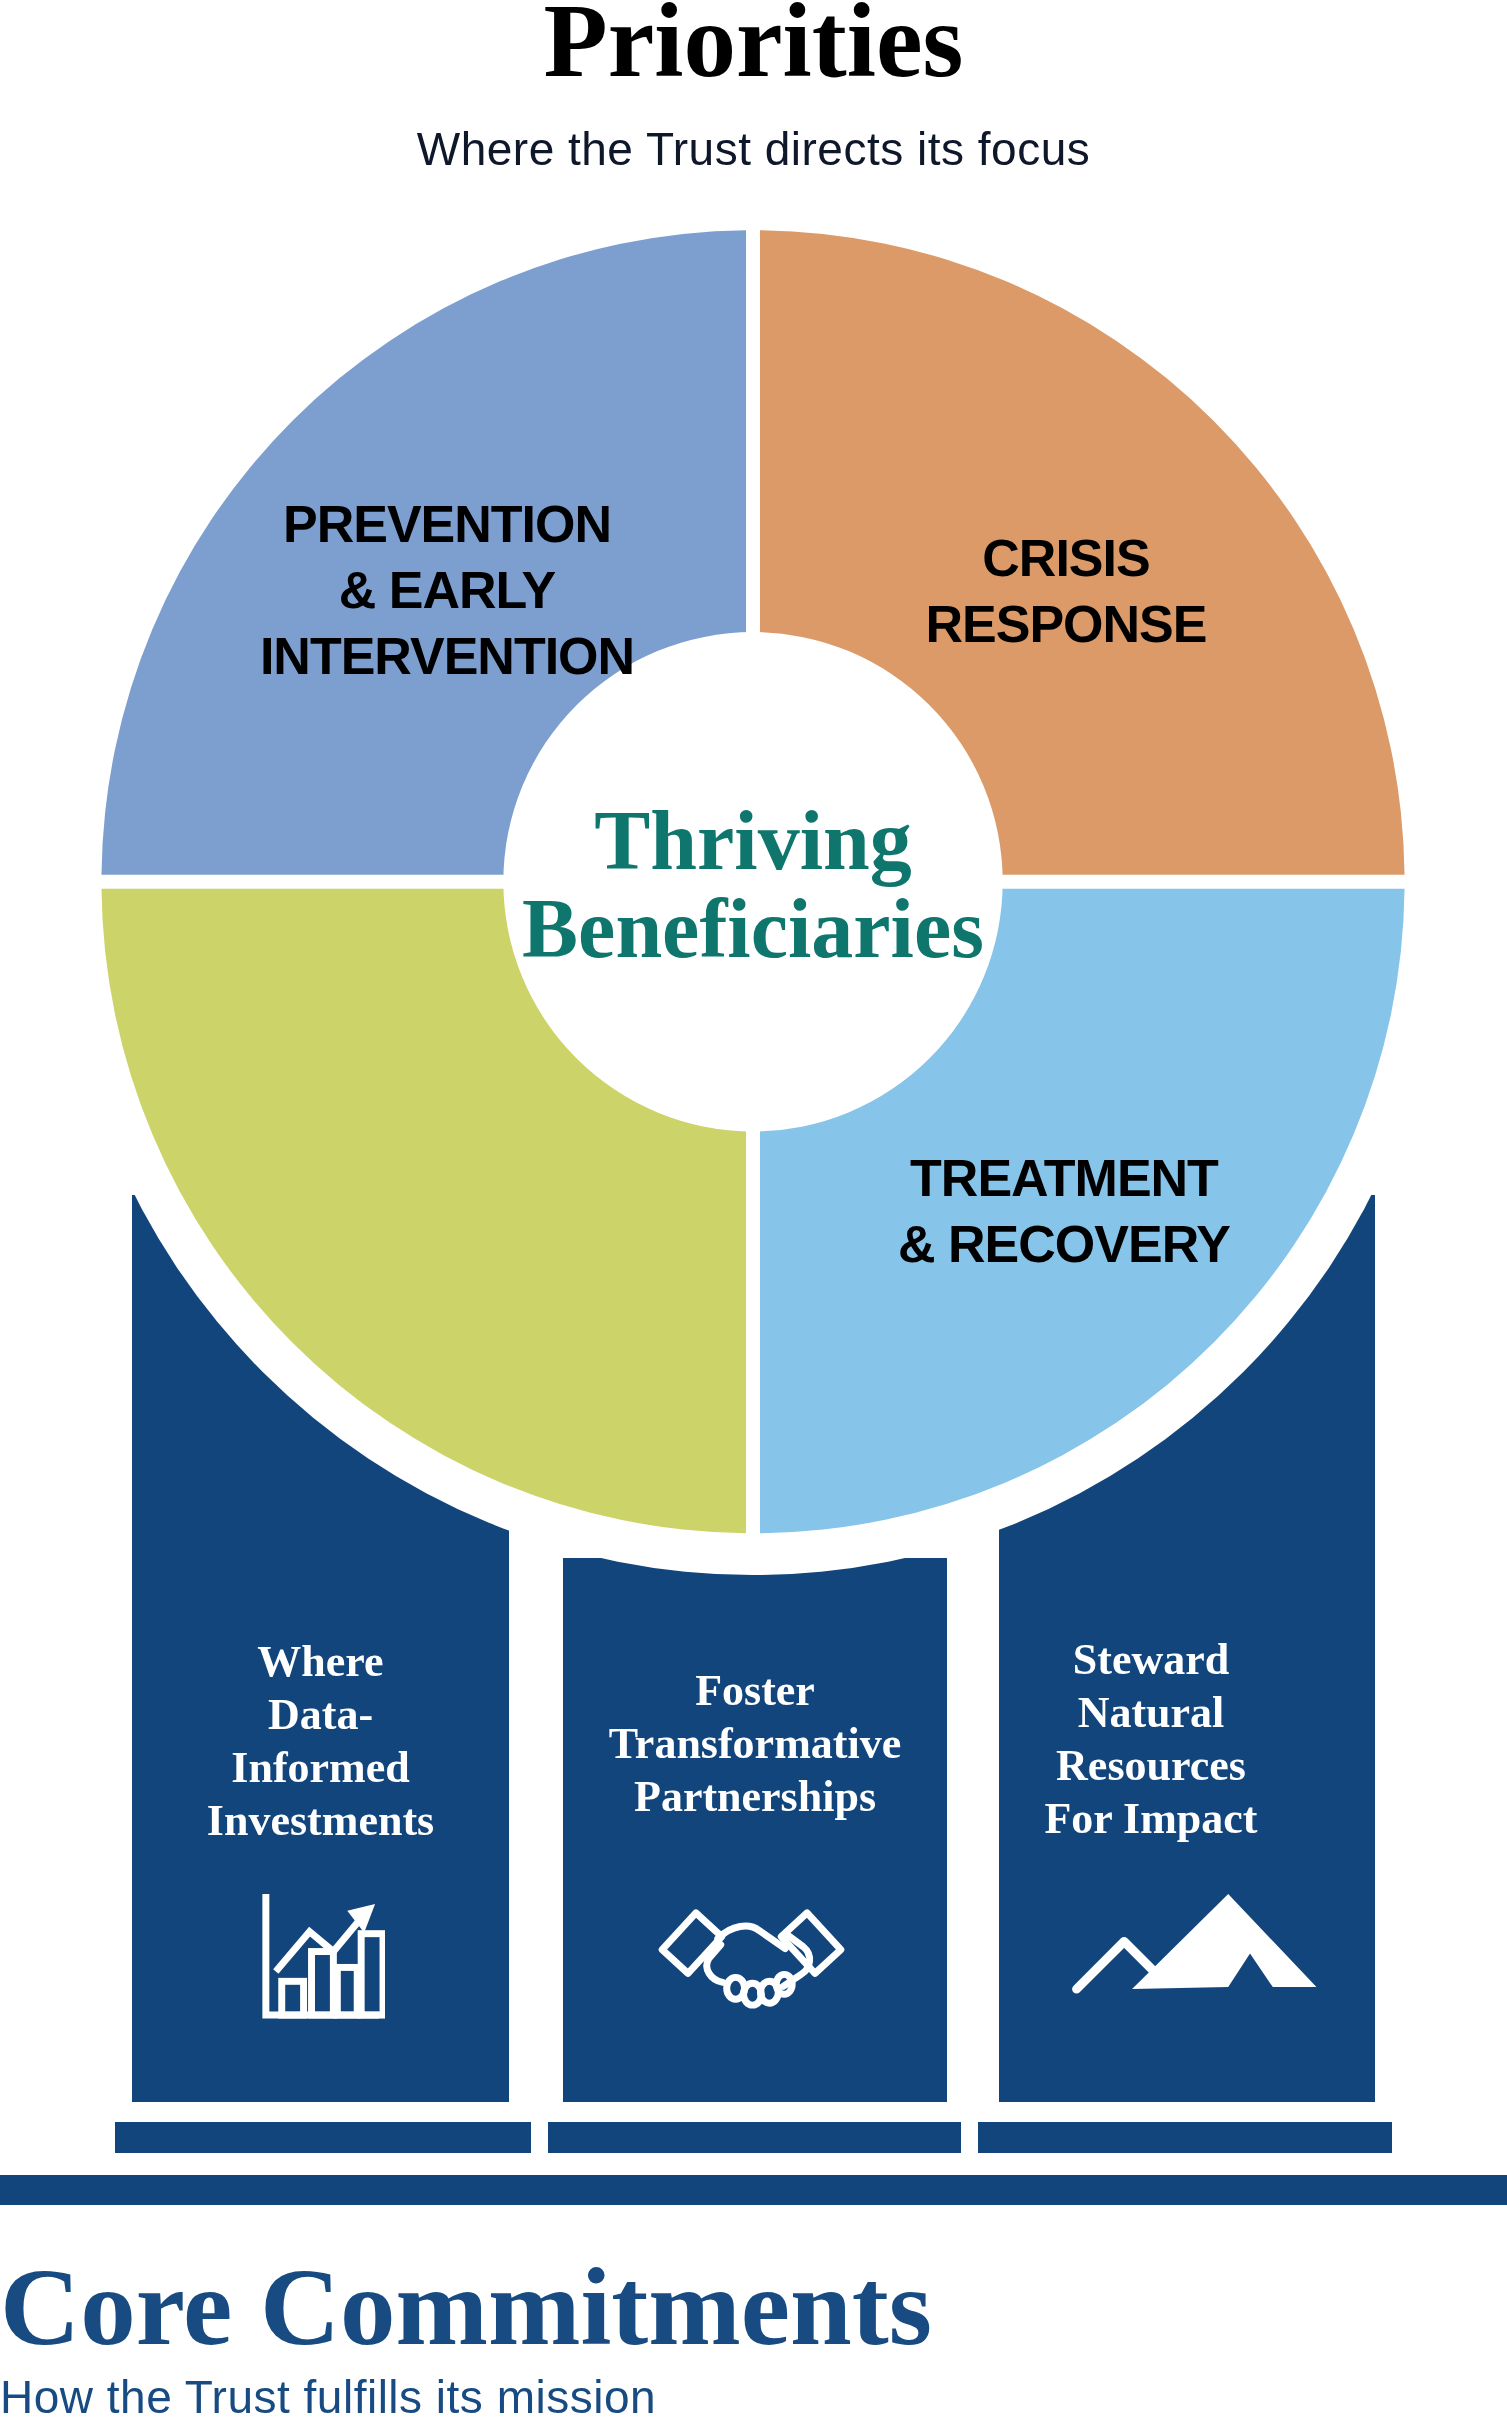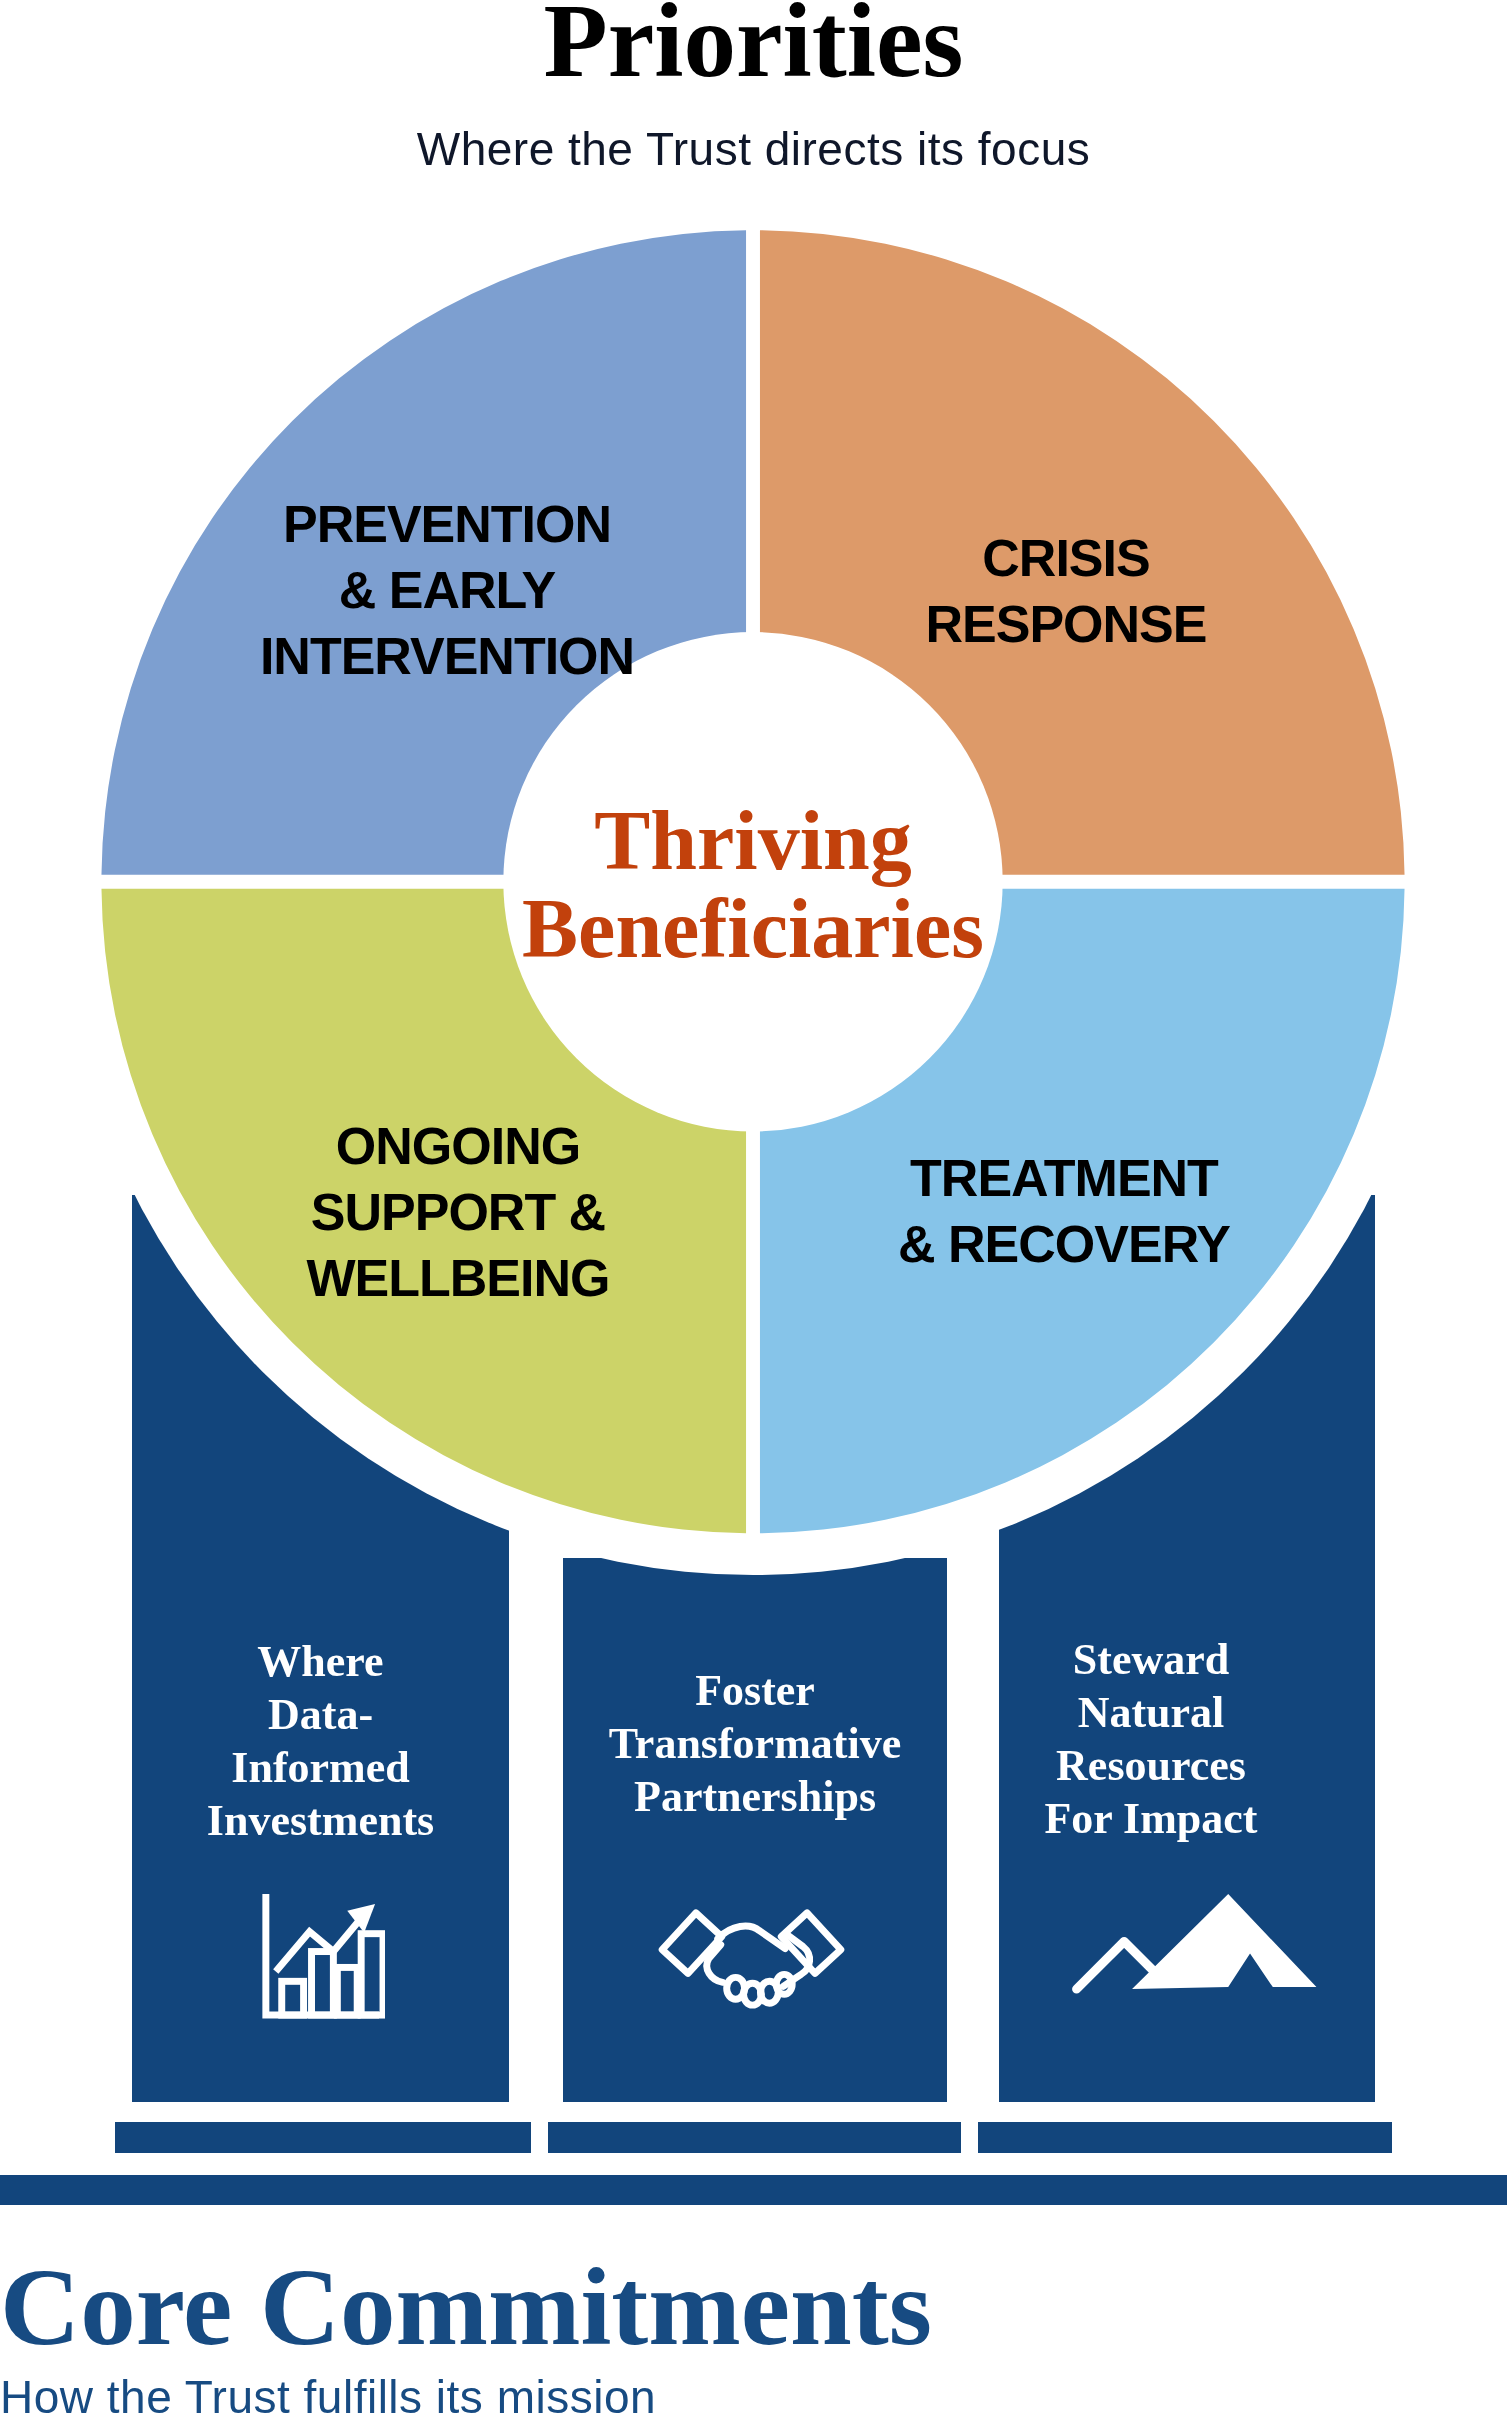--- a/index.html
+++ b/index.html
@@ -13,21 +13,21 @@
               font-size:105px;line-height:105px;}
   #main-subtitle{left:0;right:0;top:126px;text-align:center;color:#0f172a;
                  font-size:46px;line-height:46px;letter-spacing:0.5px;}
 
   
   #donut-svg{left:0;top:0;width:1507px;height:2426px;z-index:2;pointer-events:none;}
   .quad-label{z-index:3;transform:translate(-50%,-50%);text-align:center;color:#000;
               font-weight:bold;font-size:52px;line-height:66px;letter-spacing:-1px;
               white-space:pre-line;}
   #center-label{z-index:3;left:753px;top:885px;transform:translate(-50%,-50%);
-                text-align:center;color:#c2410c;font-family:"Liberation Serif", serif;
+                text-align:center;color:#0f766e;font-family:"Liberation Serif", serif;
                 font-weight:bold;font-size:84px;line-height:88px;white-space:pre-line;width:697px;}
 
   
   .pillar{background:#12457C;z-index:1;}
   #pillar-left{left:132px;top:1195px;width:377px;height:907px;}
   #pillar-middle{left:563px;top:1558px;width:384px;height:544px;}
   #pillar-right{left:999px;top:1195px;width:376px;height:907px;}
   .pillar-label{z-index:3;transform:translateY(-50%);text-align:center;color:#ffffff;
                 font-family:"Liberation Serif", serif;font-weight:bold;
                 font-size:44px;line-height:53px;white-space:pre-line;}
@@ -71,23 +71,20 @@
     <path d="M 102 893 A 655 655 0 0 0 750 1541 L 750 1136 A 250 250 0 0 1 507 893 Z" fill="#CCD368"></path>
     <path d="M 764 1541 A 655 655 0 0 0 1412 893 L 1007 893 A 250 250 0 0 1 764 1136 Z" fill="#86C4E9"></path>
     <circle cx="757" cy="886" r="251" fill="#FFFFFF"></circle>
   </svg>
 
   <div class="abs quad-label" style="left:447px;top:590px;text-align:center;">PREVENTION
 &amp; EARLY
 INTERVENTION</div>
   <div class="abs quad-label" style="left:1066px;top:591px;">CRISIS
 RESPONSE</div>
-  <div class="abs quad-label" style="left:458px;top:1212px;">ONGOING
-SUPPORT &amp;
-WELLBEING</div>
   <div class="abs quad-label" style="left:1064px;top:1211px;">TREATMENT
 &amp; RECOVERY</div>
 
   <div class="abs" id="center-label">Thriving
 Beneficiaries</div>
 
   <div class="abs pillar-label" id="pillar-label-left">Where
 Data-
 Informed
 Investments</div>

